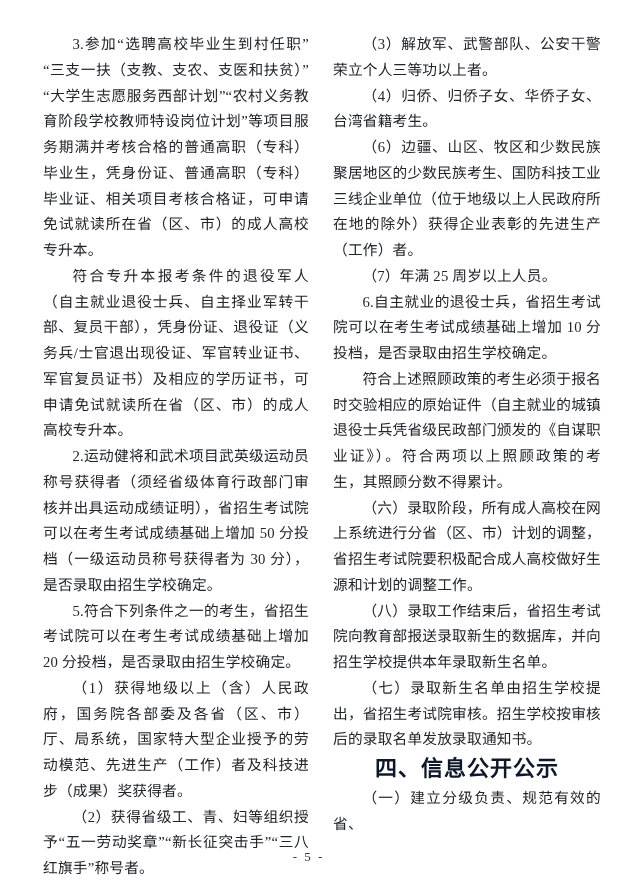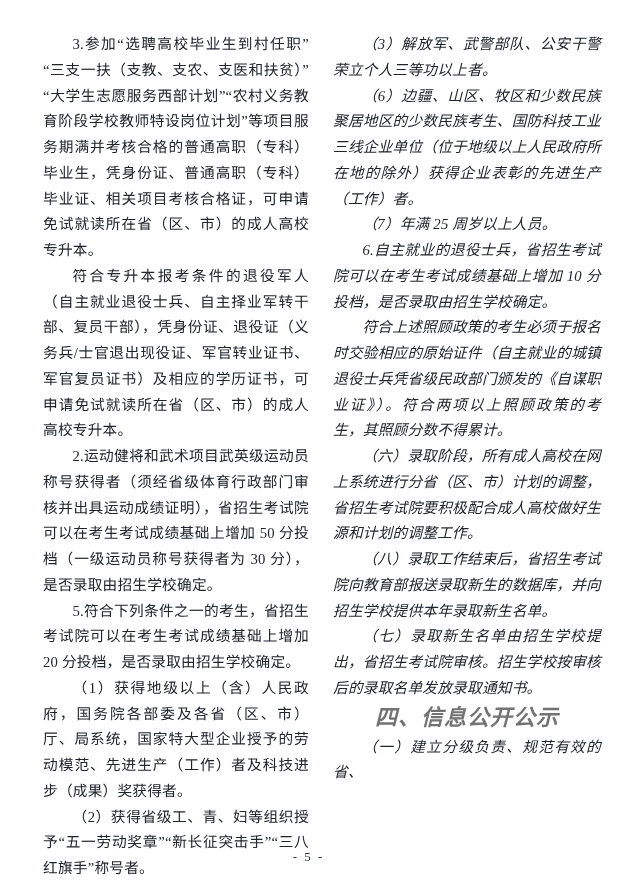--- a/index.html
+++ b/index.html
@@ -19,37 +19,37 @@
   .col {
     position: absolute;
     top: 32px;
     width: 266px;
     font-size: 14.7px;
     line-height: 25.75px;
     text-align: justify;
     letter-spacing: 0.2px;
   }
   .col-left  { left: 43px;  }
-  .col-right { left: 333px; width: 268px; font-style: italic; }
+  .col-right { left: 333px; width: 268px; }
   .para {
     margin: 0;
     padding: 0;
     text-indent: 2em;
   }
   .section-heading {
     margin: 1px 0 2px 0;
     padding: 0;
     text-indent: 0;
     text-align: center;
     font-family: "Liberation Sans", "DejaVu Sans", sans-serif;
     font-weight: 700;
     font-size: 22px;
     line-height: 30px;
     letter-spacing: 1px;
-    color: #737373;
+    color: #0f172a;
   }
   .page-footer {
     position: absolute;
     left: 0;
     right: 0;
     bottom: 24px;
     text-align: center;
     font-size: 13px;
     letter-spacing: 2px;
     color: #2b3347;
@@ -64,20 +64,21 @@
     <p class="para">3.参加“选聘高校毕业生到村任职”“三支一扶（支教、支农、支医和扶贫）”“大学生志愿服务西部计划”“农村义务教育阶段学校教师特设岗位计划”等项目服务期满并考核合格的普通高职（专科）毕业生，凭身份证、普通高职（专科）毕业证、相关项目考核合格证，可申请免试就读所在省（区、市）的成人高校专升本。</p>
     <p class="para">符合专升本报考条件的退役军人（自主就业退役士兵、自主择业军转干部、复员干部），凭身份证、退役证（义务兵/士官退出现役证、军官转业证书、军官复员证书）及相应的学历证书，可申请免试就读所在省（区、市）的成人高校专升本。</p>
     <p class="para">2.运动健将和武术项目武英级运动员称号获得者（须经省级体育行政部门审核并出具运动成绩证明），省招生考试院可以在考生考试成绩基础上增加 50 分投档（一级运动员称号获得者为 30 分），是否录取由招生学校确定。</p>
     <p class="para">5.符合下列条件之一的考生，省招生考试院可以在考生考试成绩基础上增加 20 分投档，是否录取由招生学校确定。</p>
     <p class="para">（1）获得地级以上（含）人民政府，国务院各部委及各省（区、市）厅、局系统，国家特大型企业授予的劳动模范、先进生产（工作）者及科技进步（成果）奖获得者。</p>
     <p class="para">（2）获得省级工、青、妇等组织授予“五一劳动奖章”“新长征突击手”“三八红旗手”称号者。</p>
   </div>
 
   <div class="col col-right">
     <p class="para">（3）解放军、武警部队、公安干警荣立个人三等功以上者。</p>
+    <p class="para">（4）归侨、归侨子女、华侨子女、台湾省籍考生。</p>
     <p class="para">（6）边疆、山区、牧区和少数民族聚居地区的少数民族考生、国防科技工业三线企业单位（位于地级以上人民政府所在地的除外）获得企业表彰的先进生产（工作）者。</p>
     <p class="para">（7）年满 25 周岁以上人员。</p>
     <p class="para">6.自主就业的退役士兵，省招生考试院可以在考生考试成绩基础上增加 10 分投档，是否录取由招生学校确定。</p>
     <p class="para">符合上述照顾政策的考生必须于报名时交验相应的原始证件（自主就业的城镇退役士兵凭省级民政部门颁发的《自谋职业证》）。符合两项以上照顾政策的考生，其照顾分数不得累计。</p>
     <p class="para">（六）录取阶段，所有成人高校在网上系统进行分省（区、市）计划的调整，省招生考试院要积极配合成人高校做好生源和计划的调整工作。</p>
     <p class="para">（八）录取工作结束后，省招生考试院向教育部报送录取新生的数据库，并向招生学校提供本年录取新生名单。</p>
     <p class="para">（七）录取新生名单由招生学校提出，省招生考试院审核。招生学校按审核后的录取名单发放录取通知书。</p>
     <h2 class="section-heading">四、信息公开公示</h2>
     <p class="para">（一）建立分级负责、规范有效的省、</p>
   </div>

